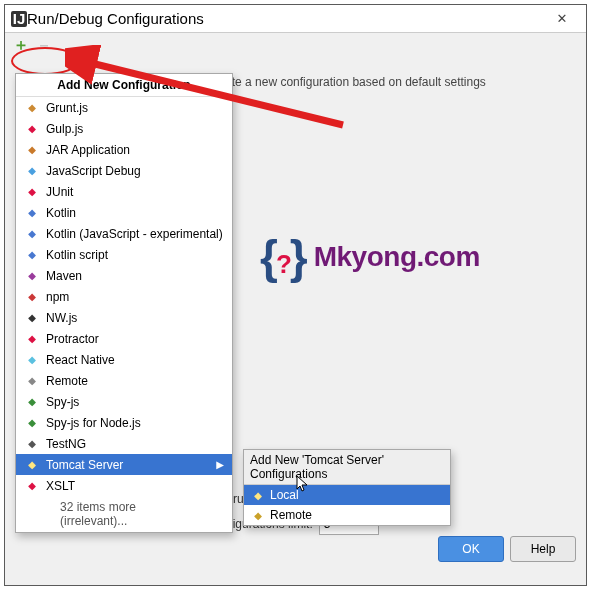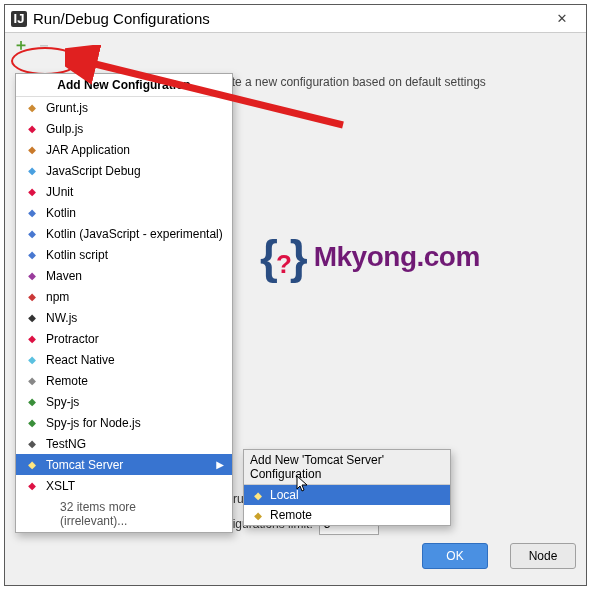--- a/index.html
+++ b/index.html
@@ -1,19 +1,19 @@
 <!DOCTYPE html>
 <html><head>
 <meta charset="utf-8">
 <style>
   * { box-sizing: border-box; font-family: "Segoe UI", Tahoma, sans-serif; }
   body { margin:0; padding:4px; background:#fff; width:591px; height:590px; overflow:hidden; }
   .dialog { border:1px solid #5a5a5a; width:583px; height:582px; position:relative; background:#f0f0f0; display:flex; flex-direction:column;}
   .titlebar { height:28px; background:#fff; display:flex; align-items:center; padding:0 6px; border-bottom:1px solid #ccc;}
-  .titlebar .appico { width:16px; height:16px; background:#333; color:#fff; font-size:13px; font-weight:bold; display:flex; align-items:center; justify-content:center; border-radius:2px; margin-right:6px;}
+  .titlebar .appico { width:16px; height:16px; background:#333; color:#fff; font-size:15px; font-weight:bold; display:flex; align-items:center; justify-content:center; border-radius:2px; }
   .titlebar .title { font-size:15px; flex:1;}
   .titlebar .close { width:36px; text-align:center; font-size:13px; color:#444; cursor:pointer;}
   .toolbar { height:24px; display:flex; align-items:center; gap:6px; padding:0 8px; position:relative;}
   .toolbar .plus { color:#509e2f; font-size:16px; font-weight:bold; cursor:pointer;}
   .toolbar .minus { color:#bbb; font-size:18px; }
   .hint { position:absolute; left:190px; top:70px; font-size:12px; color:#444;}
   .ellipse { position:absolute; left:6px; top:42px; width:68px; height:28px; border:2.5px solid #e02020; border-radius:50%; pointer-events:none;}
   .menu { position:absolute; left:10px; top:68px; width:218px; background:#fff; border:1px solid #a8a8a8; box-shadow:2px 4px 8px rgba(0,0,0,0.25); font-size:12px; z-index:5;}
   .menu .heading { font-weight:600; text-align:center; padding:4px 0; border-bottom:1px solid #ddd;}
   .menu .item { display:flex; align-items:center; height:21px; padding:0 8px; cursor:pointer; white-space:nowrap;}
@@ -30,21 +30,21 @@
   .logo { position:absolute; left:255px; top:225px; width:310px; display:flex; align-items:center; gap:6px; z-index:2;}
   .logo .mark { display:inline-block; position:relative; }
   .logo .brace { font-size:46px; font-weight:700; color:#2a4d82; }
   .logo .q { color:#d14; font-size:26px; font-weight:bold; margin:0 -2px;}
   .logo .text { font-size:28px; font-weight:700; color:#701a75; letter-spacing:-0.5px;}
   .callout { position:absolute; left:335px; top:102px; width:116px; height:34px; background:#e02020; color:#fff; border:2px solid #b00; border-radius:4px; display:flex; align-items:center; justify-content:center; font-size:16px; font-weight:600; z-index:9;}
   .bottompane { position:absolute; left:145px; bottom:46px; right:10px; font-size:12px; color:#333;}
   .bottompane .row { display:flex; align-items:center; gap:6px; margin:4px 0;}
   .bottompane input[type=checkbox]{ width:14px; height:14px;}
   .bottompane input[type=text]{ width:60px; height:22px; font-size:12px; padding:0 4px; border:1px solid #aaa;}
-  .buttons { position:absolute; right:10px; bottom:16px; display:flex; gap:22px;}
+  .buttons { position:absolute; right:10px; bottom:23px; display:flex; gap:6px;}
   .buttons button { height:26px; min-width:66px; font-size:12px; border:1px solid #a0a0a0; background:#e9e9e9; border-radius:3px; cursor:pointer; padding:0 12px;}
   .buttons button.primary { background:#4a90e2; border-color:#2f6fc0; color:#fff;}
   .buttons button.disabled { color:#999;}
   .arrow-svg { position:absolute; left:60px; top:40px; z-index:8; pointer-events:none;}
 </style>
 </head>
 <body>
 
 <div class="dialog">
 
@@ -154,21 +154,21 @@
         <span class="arrow">▶</span>
       </div>
       <div class="item">
         <span class="mico" style="color: rgb(221, 17, 68);">◆</span>
         <span>XSLT</span>
       </div>
       <div class="more">32 items more (irrelevant)...</div>
     </div>
 
   <div class="submenu" id="submenu">
-    <div class="heading">Add New 'Tomcat Server' Configuration</div>
+    <div class="heading">Add New 'Tomcat Server' Configurations</div>
   <div class="item selected">
         <span class="mico" style="color: rgb(255, 230, 128);">◆</span>
         <span>Local</span>
       </div>
       <div class="item">
         <span class="mico" style="color: rgb(202, 161, 42);">◆</span>
         <span>Remote</span>
       </div>
     </div>
 
@@ -184,16 +184,16 @@
       <span>Confirm rerun with process termination</span>
     </div>
     <div class="row">
       <span>Temporary configurations limit:</span>
       <input type="text" value="5" style="">
     </div>
   </div>
 
   <div class="buttons">
     <button class="primary">OK</button>
-    <button>Node</button>
+    <button>Help</button>
   </div>
 
 </div>
 
 </body></html>

